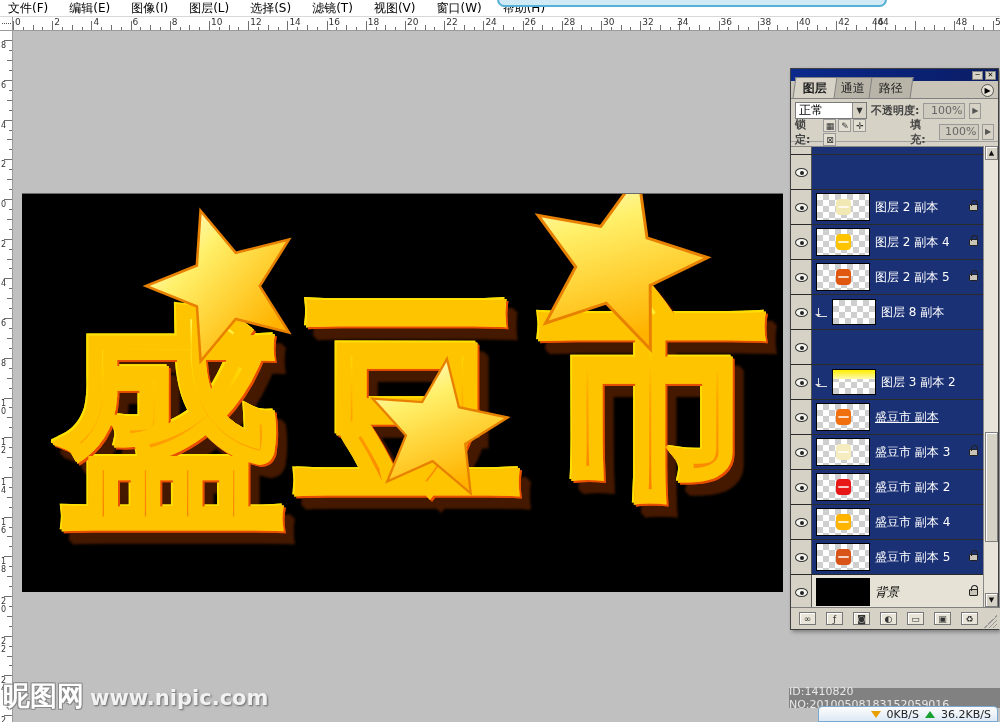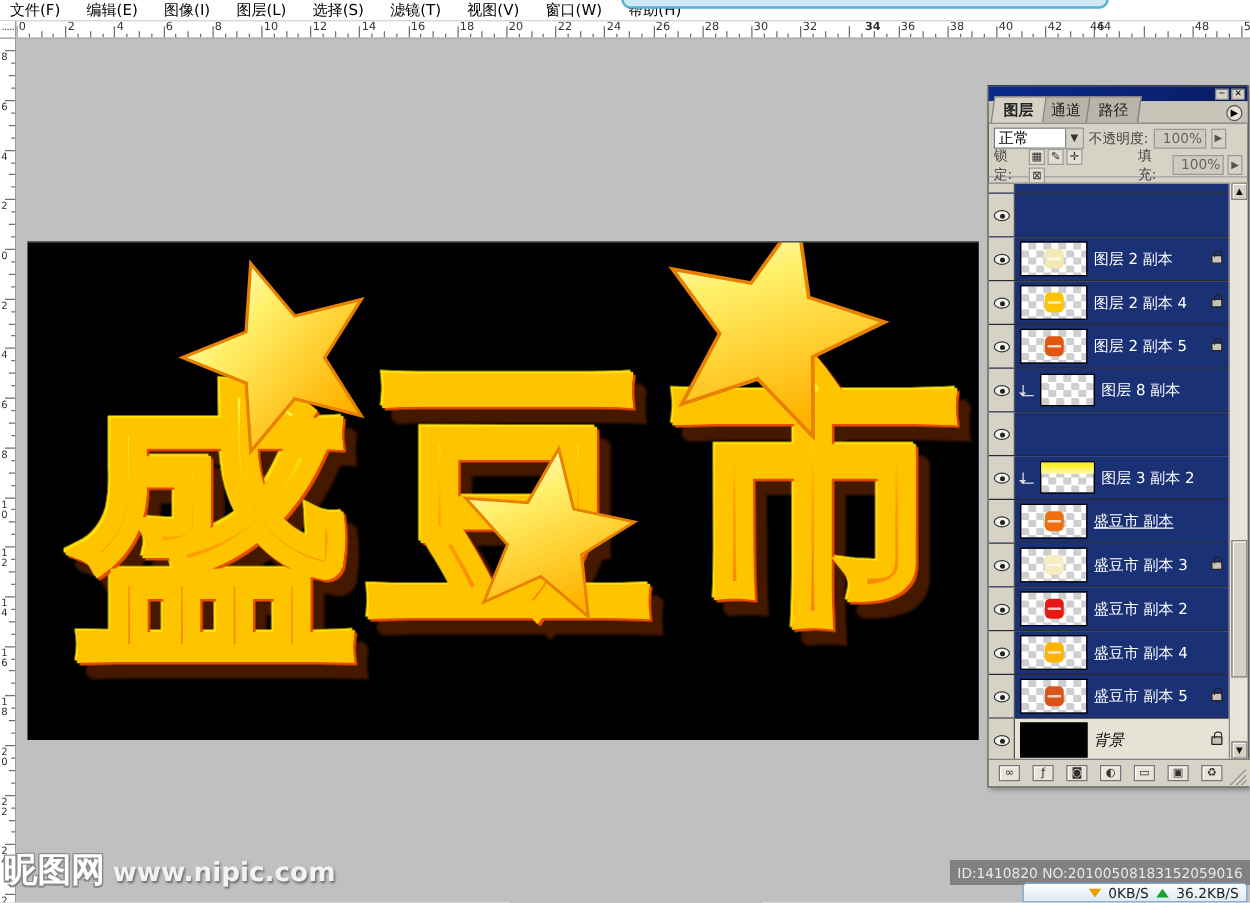--- a/index.html
+++ b/index.html
@@ -58,21 +58,21 @@
   .ptab > span { display:inline-block; transform:skewX(8deg); }
   .ptab.active { background:#d6d2c6; font-weight:bold; position:relative; z-index:2; }
   #panel-menu-btn { position:absolute; right:4px; top:3px; width:13px; height:13px;
     border:1px solid #555; border-radius:50%; background:#e8e4d8; text-align:center;
     font-size:8px; line-height:12px; color:#000; cursor:pointer; }
   #blend-row { height:23px; display:flex; align-items:center; padding:2px 4px; gap:4px; }
   #blend-select { width:72px; height:17px; background:#fff; border:1px solid #7a7a7a;
     display:flex; align-items:center; justify-content:space-between; padding-left:3px; cursor:pointer; }
   .dd-arrow { width:14px; height:15px; background:#d6d2c6; border-left:1px solid #888;
     font-size:8px; text-align:center; line-height:15px; color:#333; }
-  .small-label { font-size:11px; color:#444; }
+  .small-label { font-size:11px; color:#444;font-weight:bold; }
   .val-box { width:42px; height:16px; background:#cfcbbf; border:1px solid #999;
     color:#666; font-size:11px; display:flex; align-items:center; justify-content:flex-end;
     padding-right:2px; }
   .spin-btn { width:12px; height:16px; background:#d6d2c6; border:1px solid #999;
     font-size:8px; line-height:14px; text-align:center; color:#555; cursor:pointer; }
   #lock-row { height:20px; display:flex; align-items:center; padding:0 4px; gap:3px;
     border-bottom:1px solid #a0a0a0; }
   .lock-tool { width:13px; height:13px; border:1px solid #9a9a9a; background:#e2ded2;
     font-size:9px; line-height:12px; text-align:center; color:#333; cursor:pointer; }
 
@@ -132,21 +132,21 @@
     background:
      linear-gradient(135deg,transparent 50%,#999 50%,#999 56%,transparent 56%,transparent 66%,#999 66%,#999 72%,transparent 72%,transparent 82%,#999 82%,#999 88%,transparent 88%); cursor:nwse-resize; }
 
   
   #wm-left { position:absolute; left:3px; bottom:8px; z-index:20; display:flex;
     align-items:baseline; gap:6px; }
   #wm-site { font-size:27px; font-weight:bold; color:#fff;
     text-shadow:1px 1px 0 #888,-1px -1px 0 #888,1px -1px 0 #888,-1px 1px 0 #888; }
   #wm-url { font-size:21px; font-weight:bold; color:#f2f2f2;
     text-shadow:1px 1px 2px #666; }
-  #wm-idbar { position:absolute; right:0; bottom:14px; width:240px; height:20px;
+  #wm-idbar { position:absolute; right:0; bottom:14px; width:211px; height:20px;
     background:rgba(120,120,120,.88); color:#e8e8e8; font-size:11px;
     display:flex; align-items:center; justify-content:center; z-index:19; }
   #netspeed { position:absolute; right:2px; bottom:0; width:180px; height:16px;
     background:linear-gradient(#fdfdfd,#dce9f5); border:1px solid #7aa8d0;
     border-radius:4px 4px 0 0; display:flex; align-items:center; justify-content:flex-end;
     gap:6px; padding:0 6px; z-index:21; font-size:11px; color:#222; }
   .arrow-down { width:0; height:0; border:5px solid transparent; border-top:7px solid #e8a000; margin-top:5px; }
   .arrow-up { width:0; height:0; border:5px solid transparent; border-bottom:7px solid #18a030; margin-bottom:5px; }
 </style>
 </head>
@@ -280,21 +280,21 @@
       <div class="h-num" style="left: 276.4px;">14</div>
       <div class="h-num" style="left: 315.6px;">16</div>
       <div class="h-num" style="left: 354.8px;">18</div>
       <div class="h-num" style="left: 394px;">20</div>
       <div class="h-num" style="left: 433.2px;">22</div>
       <div class="h-num" style="left: 472.4px;">24</div>
       <div class="h-num" style="left: 511.6px;">26</div>
       <div class="h-num" style="left: 550.8px;">28</div>
       <div class="h-num" style="left: 590px;">30</div>
       <div class="h-num" style="left: 629.2px;">32</div>
-      <div class="h-num" style="left: 679px; font-weight: bold;">34</div>
+      <div class="h-num" style="left: 664px;">34</div>
       <div class="h-num" style="left: 707.6px;">36</div>
       <div class="h-num" style="left: 746.8px;">38</div>
       <div class="h-num" style="left: 786px;">40</div>
       <div class="h-num" style="left: 825.2px;">42</div>
       <div class="h-num" style="left: 864.4px;">44</div>
       <div class="h-num" style="left: 859px;">46</div>
       <div class="h-num" style="left: 942.8px;">48</div>
       <div class="h-num" style="left: 982px;">50</div>
     </div>
   <div id="v-ruler">

